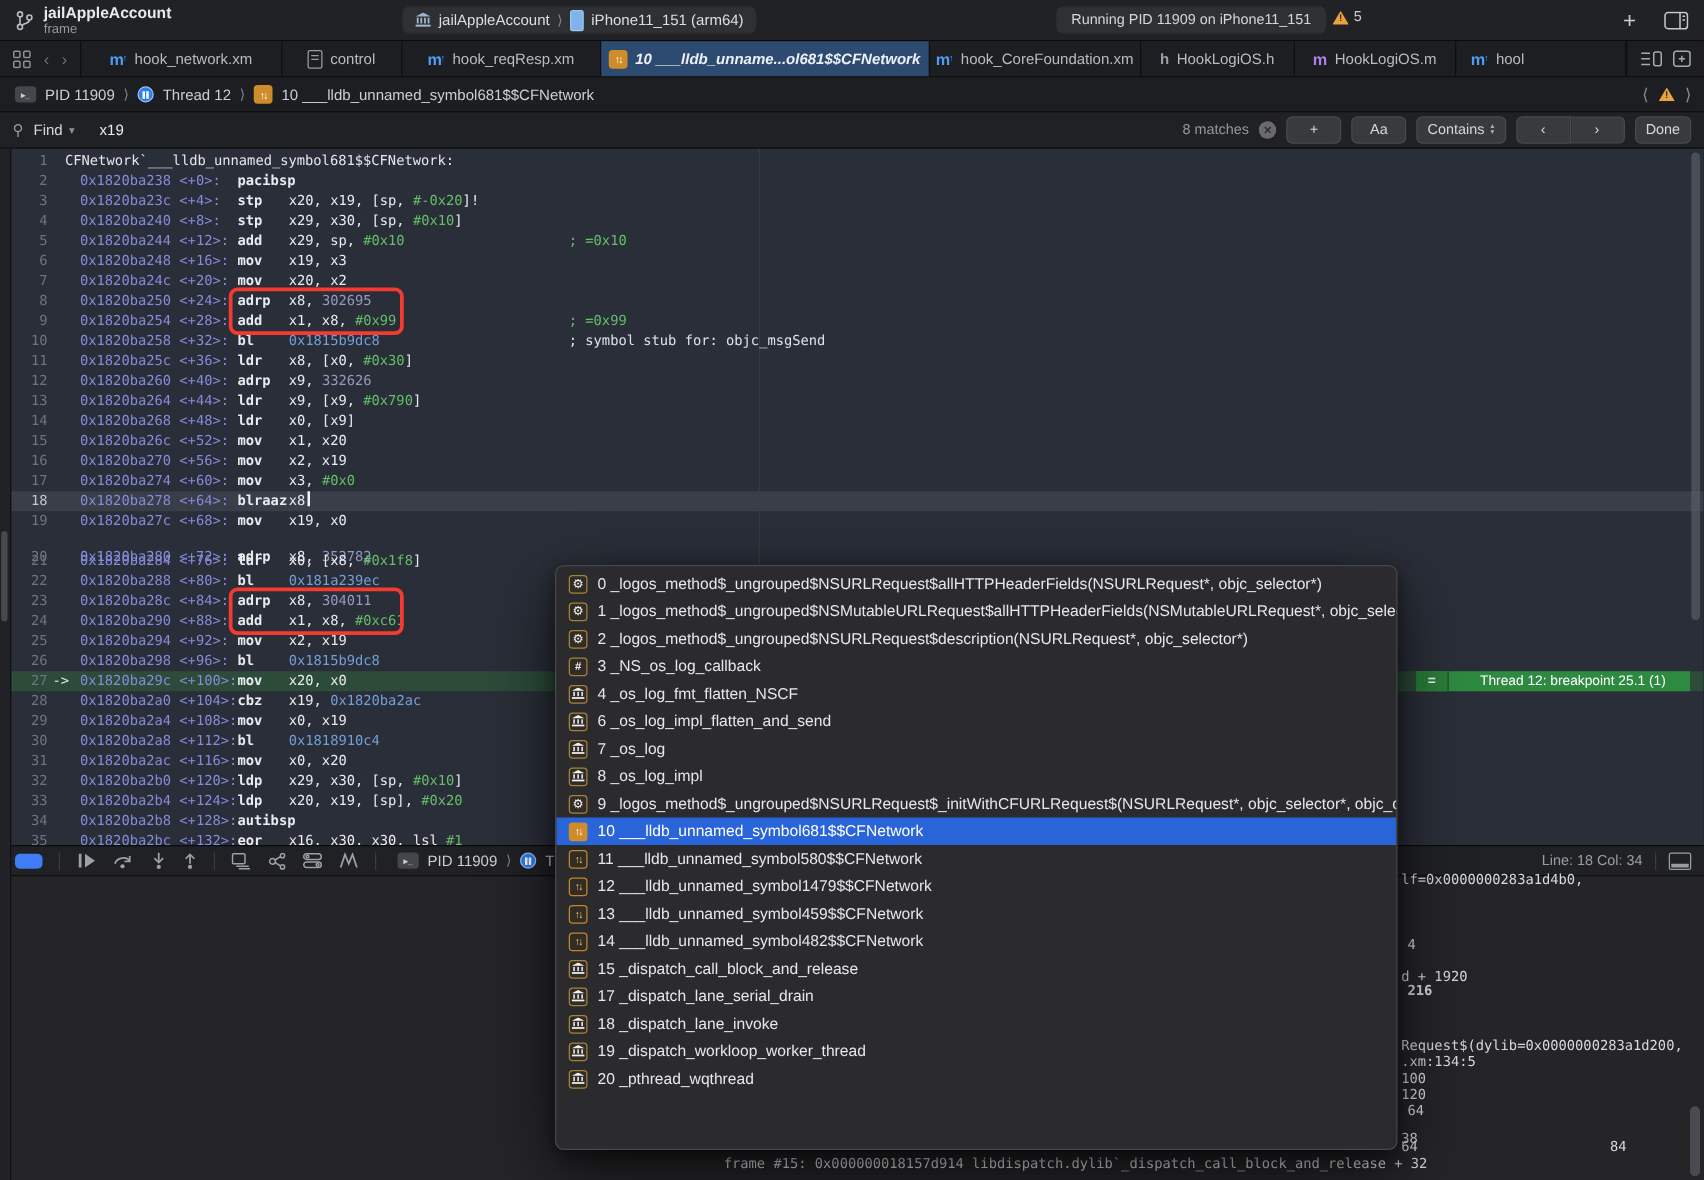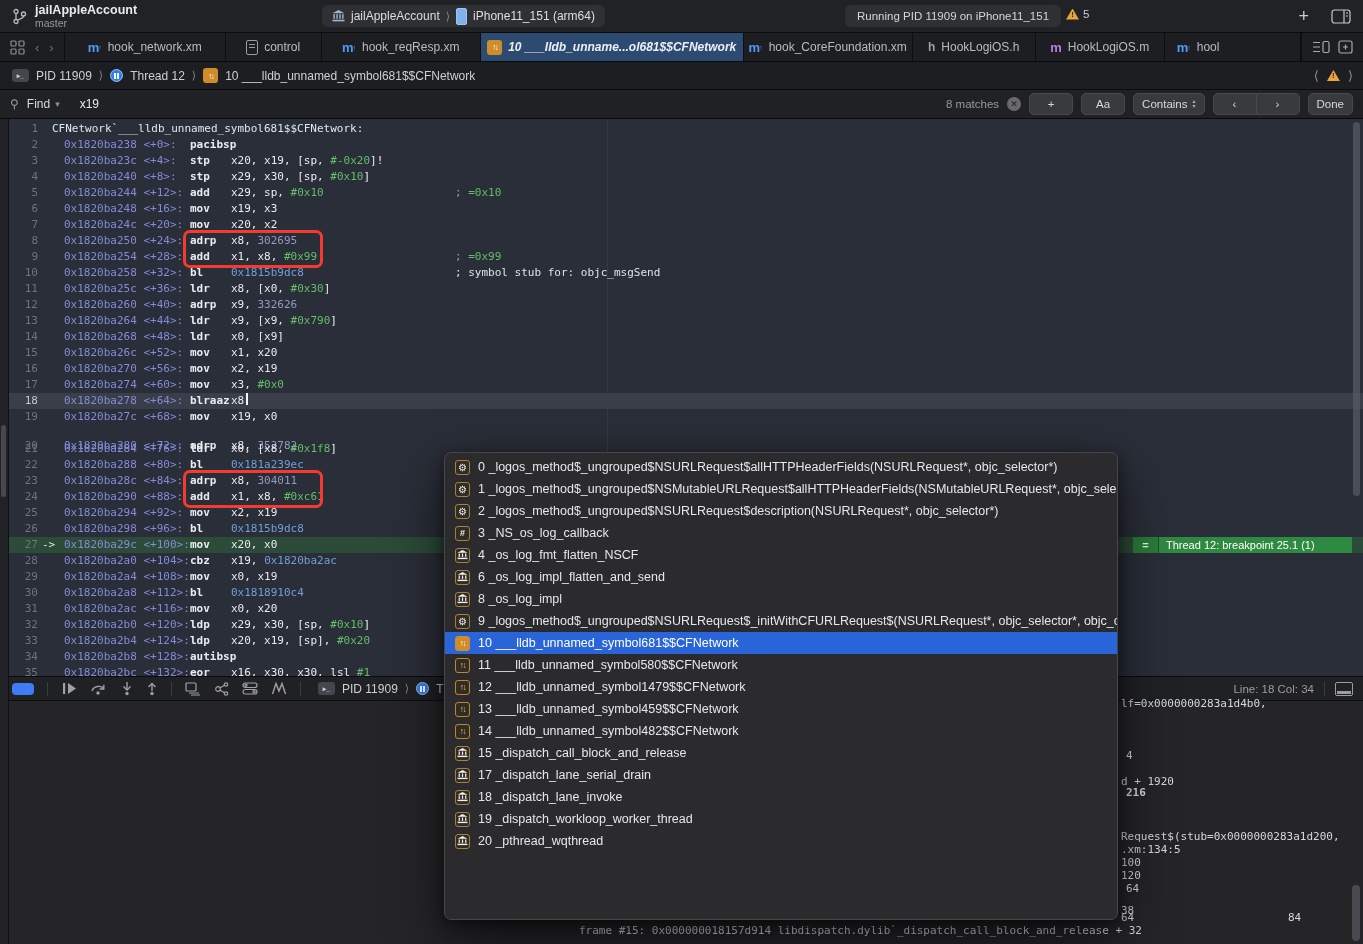--- a/index.html
+++ b/index.html
@@ -85,21 +85,21 @@
   .ops{left:231px;color:#e9ebf0}
   .cmt{left:455px}
   .cmt-g{color:#64bd68}.cmt-w{color:#dfe2e8}
   .t-imm{color:#64bd68}.t-tgt{color:#719fd8}.t-dim{color:#9499c0}
   .caret{position:absolute;left:246px;top:2px;width:2px;height:12px;background:#f2f3f5}
   .rbox{position:absolute;left:183px;width:140px;border:3px solid #f53b30;border-radius:7px;box-sizing:border-box;z-index:6}
   .anno{position:absolute;left:1133px;width:219px;height:16px;background:#2f8a41;display:flex;align-items:center;
        color:#fff;font-size:11px;z-index:4}
   .anno .h{width:25px;align-self:stretch;background:#2a7d3a;border-right:1px solid rgba(0,0,0,.35);display:flex;
        align-items:center;justify-content:center;font-weight:bold;color:#e8f5ea}
-  .anno .t{padding-left:7px}
+  .anno .t{padding-left:25px}
   .vthumb{position:absolute;border-radius:4px;background:#5c5f66;opacity:.65;z-index:7}
 
   
   #debugbar{top:676px;height:24px;background:#202125;border-top:1px solid #0b0b0d;display:flex;align-items:center;
        padding-left:12px;gap:13px}
   .dbg-ic{display:inline-flex;align-items:center;justify-content:center;color:#9da0a6}
   .dbg-sep{width:1px;height:14px;background:#3a3b3f}
   .bp-pill{width:22px;height:12px;border-radius:4px;background:#3f7cf6}
   .dbg-crumb{display:flex;align-items:center;gap:7px;font-size:12px;color:#cdcfd4;margin-left:4px;white-space:nowrap}
   .dbg-right{position:absolute;right:10px;display:flex;align-items:center;gap:10px;color:#9a9da3;font-size:11.5px}
@@ -139,21 +139,21 @@
           <g stroke="#b9bbc0" stroke-width="1.3" fill="none">
         <circle cx="4" cy="3.5" r="2"></circle>
             <circle cx="4" cy="13.5" r="2"></circle>
             <circle cx="11.5" cy="6" r="2"></circle>
         <path d="M4 5.5v6M11.5 8c0 3-4 2.5-5.5 4"></path>
           </g>
         </svg>
     </span>
     <div class="titles">
       <div>jailAppleAccount</div>
-      <div class="sub">master</div>
+      <div class="sub">frame</div>
     </div>
   </div>
 
   <div class="scheme-pill">
     <span>
       <svg width="13" height="12" viewBox="0 0 14 13" fill="#9fb3cc">
           <path d="M7 0L0.5 3.5h13z"></path>
       <rect x="1.5" y="4.5" width="1.6" height="5"></rect>
           <rect x="4.6" y="4.5" width="1.6" height="5"></rect>
       <rect x="7.8" y="4.5" width="1.6" height="5"></rect>
@@ -449,21 +449,21 @@
 </div>
 
 <div class="bar" id="bottom">
   <div class="vthumb" style="right:3px;bottom:3px;width:8px;height:56px"></div>
 </div>
 <div id="console-frags">
     <span class="cfrag" style="left: 1121px; top: 697px;">lf=0x0000000283a1d4b0,</span>
     <span class="cfrag" style="left: 1126px; top: 749px;">4</span>
     <span class="cfrag" style="left: 1126px; top: 786px; font-weight: bold;">216</span>
     <span class="cfrag" style="left: 1121px; top: 775px; text-align: center;">d + 1920</span>
-    <span class="cfrag" style="left: 1121px; top: 830px;">Request$(stub=0x0000000283a1d200,</span>
+    <span class="cfrag" style="left: 1121px; top: 830px;">Request$(dylib=0x0000000283a1d200,</span>
     <span class="cfrag" style="left: 1121px; top: 843px;">.xm:134:5</span>
     <span class="cfrag" style="left: 1121px; top: 856px;">100</span>
     <span class="cfrag" style="left: 1121px; top: 869px;">120</span>
     <span class="cfrag" style="left: 1126px; top: 882px;">64</span>
     <span class="cfrag" style="left: 1121px; top: 904px;">38</span>
     <span class="cfrag" style="left: 1121px; top: 911px;">64</span>
     <span class="cfrag" style="left: 1288px; top: 911px;">84</span>
     <span class="cfrag" style="left: 579px; top: 924px;">frame #15: 0x000000018157d914 libdispatch.dylib`_dispatch_call_block_and_release + 32</span>
   </div>
 
@@ -515,20 +515,32 @@
     <div class="prow">
       <span class="pic bank">
         <svg width="11" height="10" viewBox="0 0 14 13" fill="currentColor">
           <path d="M7 0L0.5 3.5h13z"></path>
           <rect x="2" y="4.5" width="1.6" height="4.5"></rect>
           <rect x="6.2" y="4.5" width="1.6" height="4.5"></rect>
           <rect x="10.4" y="4.5" width="1.6" height="4.5"></rect>
           <rect x="0.5" y="10" width="13" height="1.8"></rect>
         </svg>
       </span>
+      <span>7 _os_log</span>
+    </div>
+    <div class="prow">
+      <span class="pic bank">
+        <svg width="11" height="10" viewBox="0 0 14 13" fill="currentColor">
+          <path d="M7 0L0.5 3.5h13z"></path>
+          <rect x="2" y="4.5" width="1.6" height="4.5"></rect>
+          <rect x="6.2" y="4.5" width="1.6" height="4.5"></rect>
+          <rect x="10.4" y="4.5" width="1.6" height="4.5"></rect>
+          <rect x="0.5" y="10" width="13" height="1.8"></rect>
+        </svg>
+      </span>
       <span>8 _os_log_impl</span>
     </div>
     <div class="prow">
       <span class="pic gear">⚙</span>
       <span>9 _logos_method$_ungrouped$NSURLRequest$_initWithCFURLRequest$(NSURLRequest*, objc_selector*, objc_object*)</span>
     </div>
     <div class="prow sel">
       <span class="pic asm">↑↓</span>
       <span>10 ___lldb_unnamed_symbol681$$CFNetwork</span>
     </div>

